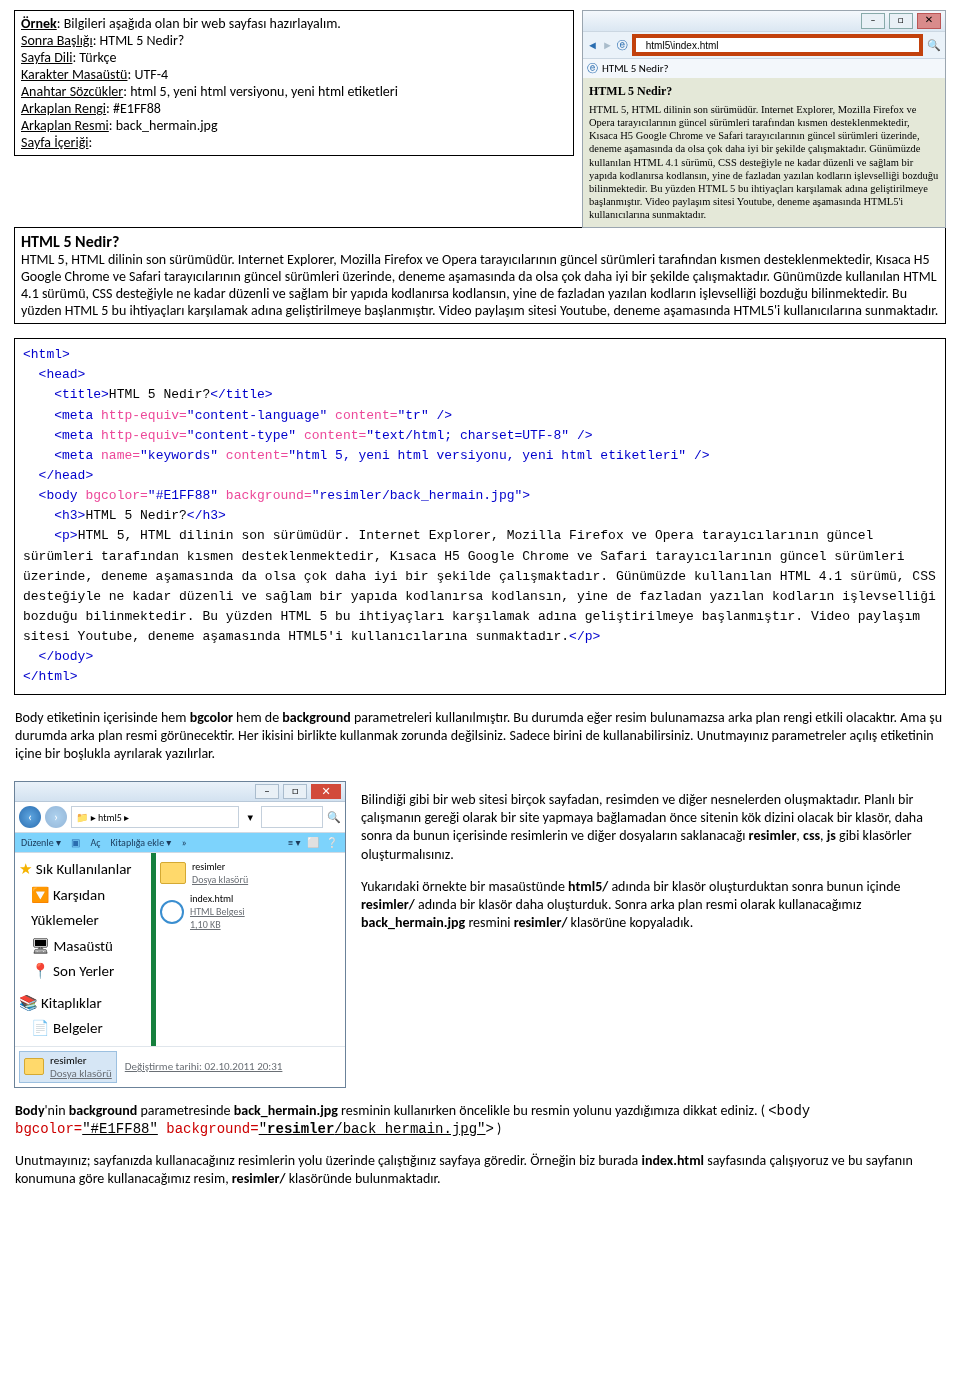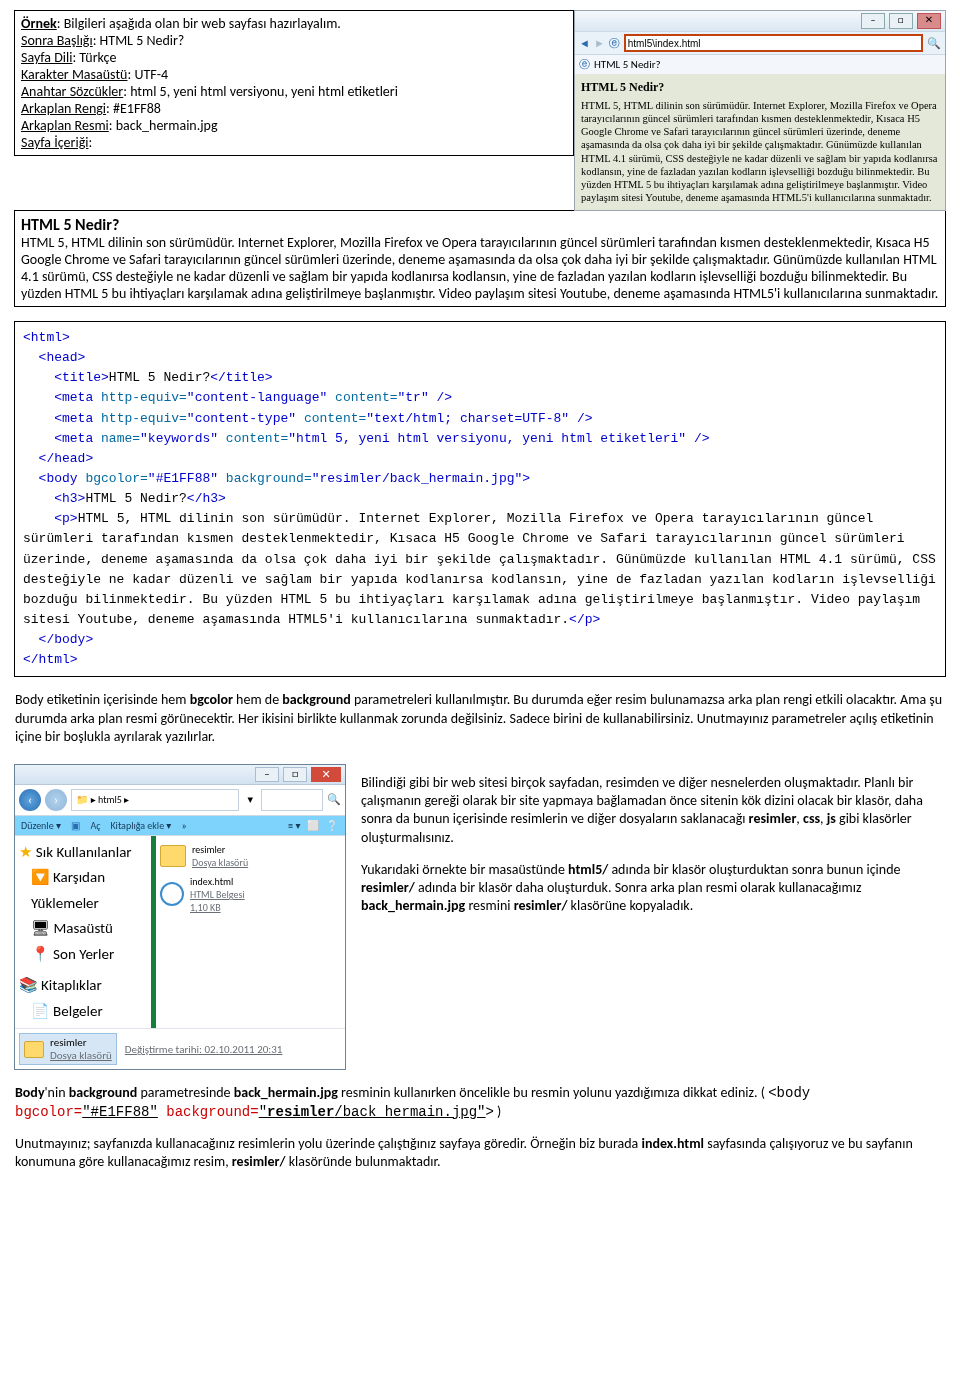--- a/index.html
+++ b/index.html
@@ -5,21 +5,21 @@
   body {
     font-family: Calibri, Arial, sans-serif;
     font-size: 14px;
     background: #fff;
     color: #000;
     margin: 0;
     padding: 10px 14px;
     width: 960px;
     box-sizing: border-box;
   }
-  .top-row { display: flex; }
+  .top-row { display: flex; gap: 8px; }
   .box {
     border: 1px solid #000;
     padding: 4px 6px;
     box-sizing: border-box;
   }
   .left-col { width: 560px; }
   .right-col { flex: 1; }
   .browser-window {
     border: 1px solid #9aa5af;
     background: #eef3f8;
@@ -40,21 +40,21 @@
     text-align: center;
     line-height: 12px;
     font-size: 10px;
   }
   .bw-btn.close { background: #d98b8b; border-color: #b55; }
   .bw-addr {
     display: flex; align-items: center; gap: 4px;
     background: #eaf2f9; padding: 2px 4px; border-top: 1px solid #cbd7e2; border-bottom: 1px solid #cbd7e2;
   }
   .bw-addr input {
-    flex: 1; font-size: 10px; height: 14px; border: 2px solid #c2410c; padding: 0 2px;
+    flex: 1; font-size: 10px; height: 14px; border: 4px solid #c2410c; padding: 0 10px;
   }
   .bw-tab {
     display: flex; align-items: center; gap: 4px;
     padding: 2px 4px; background: #f3f7fb;
   }
   .bw-content {
     background: #e4e8d8;
     padding: 6px;
     font-family: "Times New Roman", serif;
     font-size: 10.5px;
@@ -65,21 +65,21 @@
   .code-box {
     border: 1px solid #000;
     font-family: "Courier New", monospace;
     font-size: 13px;
     padding: 6px 8px;
     line-height: 1.55;
     white-space: pre-wrap;
     margin-top: 14px;
   }
   .tag { color: #0000cc; }
-  .attr { color: #0369a1; }
+  .attr { color: #ec4899; }
   .val { color: #0000cc; }
   .txt { color: #000; }
   .para { margin: 14px 1px; line-height: 1.3; }
   .explorer-row { display: flex; gap: 14px; align-items: flex-start; }
   .explorer {
     width: 330px;
     border: 1px solid #6b8299;
     background: #fff;
     font-size: 11px;
     margin-top: 4px;

